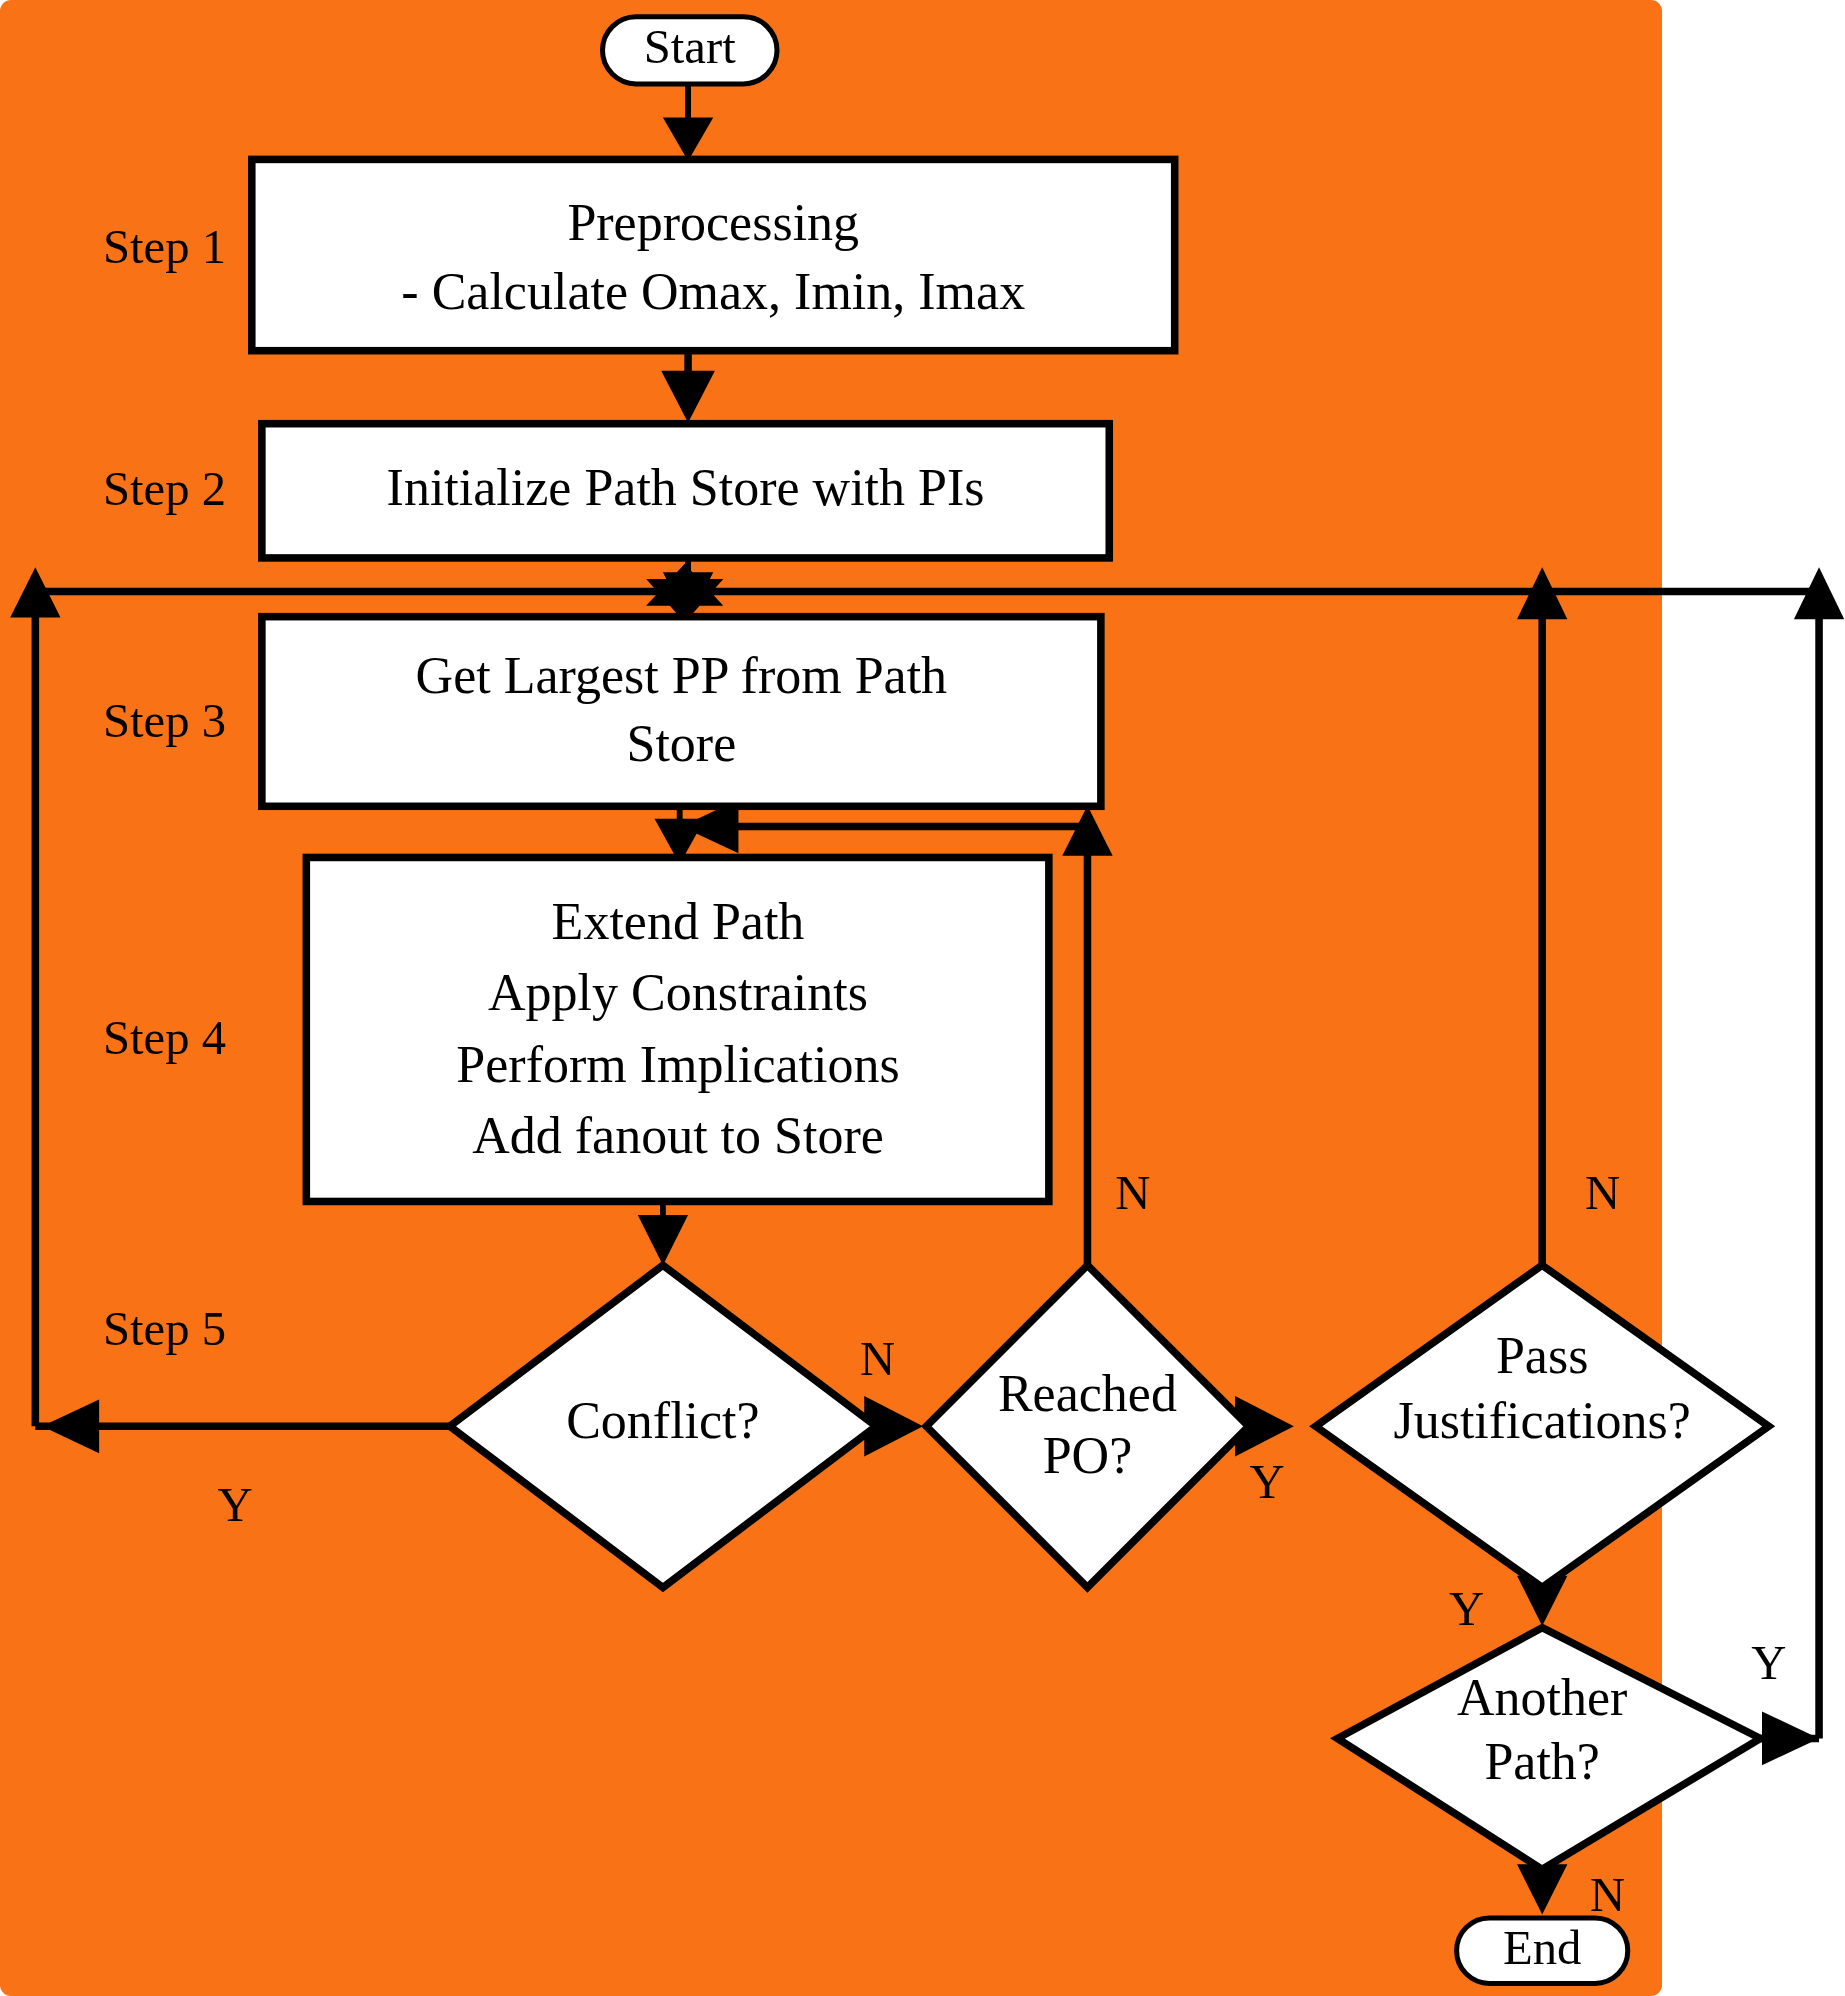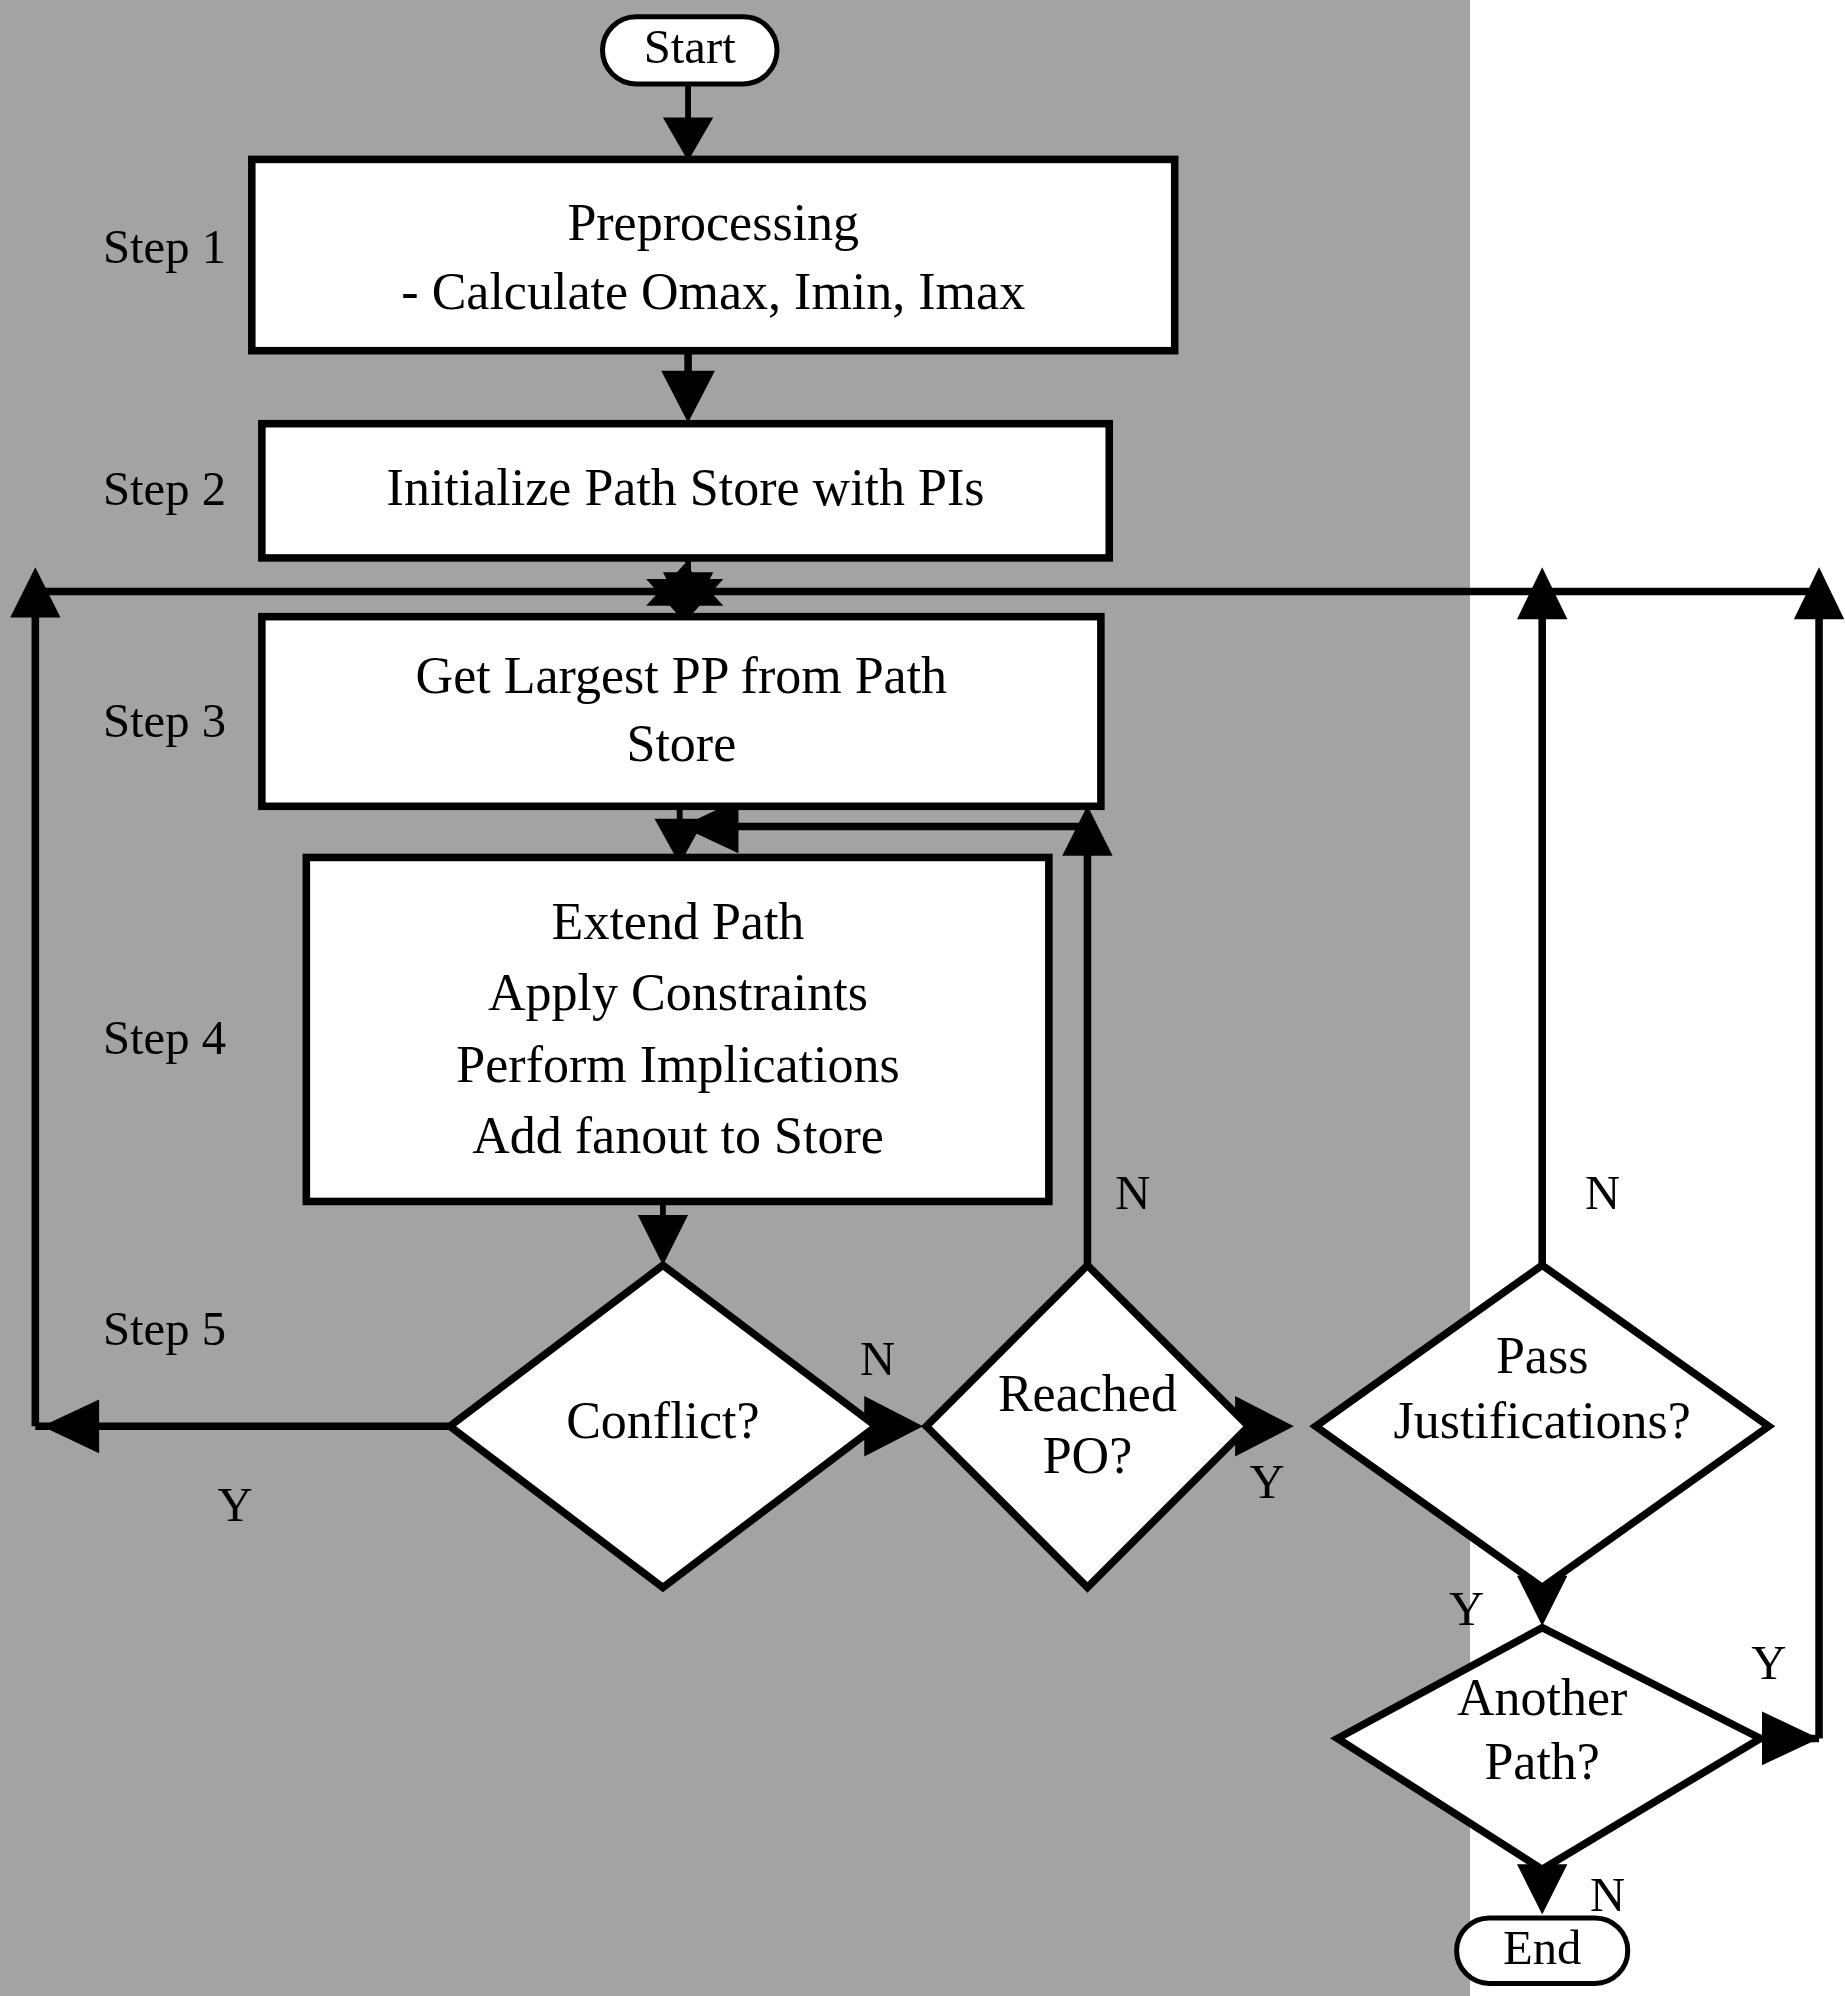--- a/index.html
+++ b/index.html
@@ -2,24 +2,25 @@
 <html style="font-size:13.4px"><head>
 <meta charset="utf-8">
 <style>
   html, body {
     margin: 0;
     padding: 0;
     background: #ffffff;
   }
   #flowchart-root {
     position: relative;
-    width: 1470px;
+    width: 1662px;
     height: 1996px;
-    background: #a3a3a3;
+    background: #f97316;
     font-family: "Liberation Serif", "DejaVu Serif", serif;
+    border-radius: 11px;
   }
   svg.fc {
     position: absolute;
     top: 0;
     left: 0;
     width: 1846px;
     height: 1996px;
     display: block;
   }
   .shape-fill-none {

